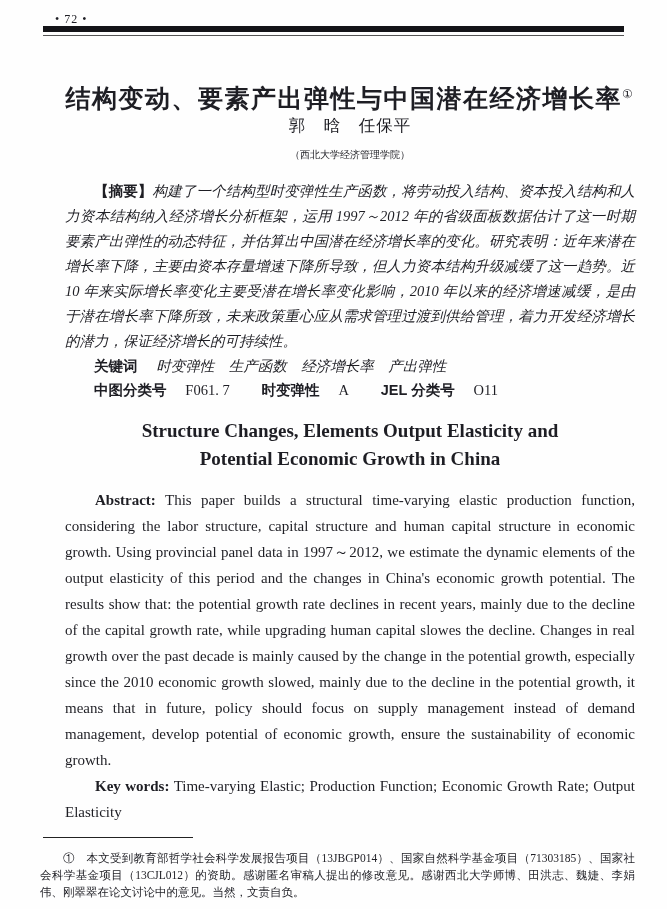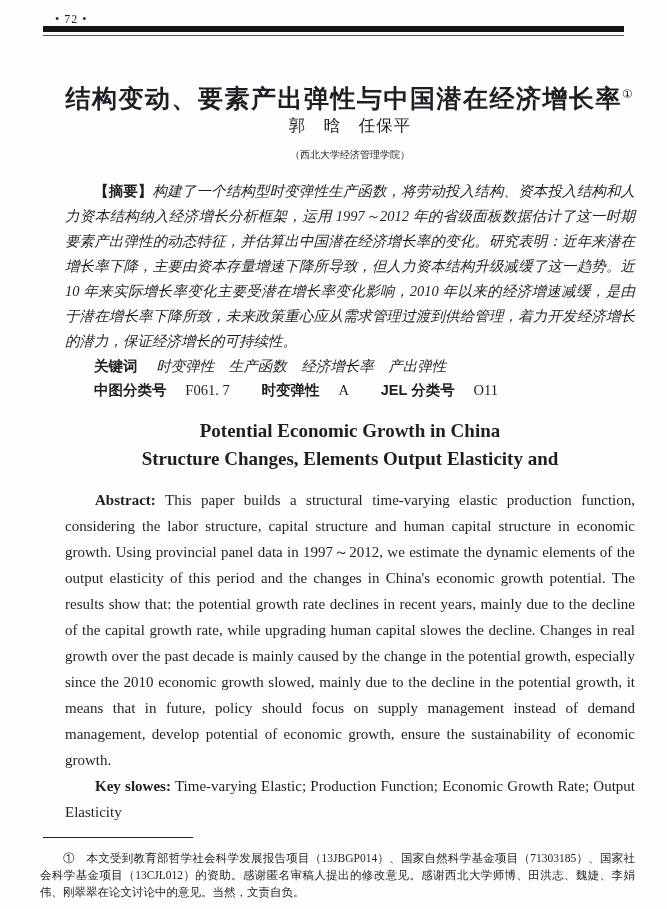--- a/index.html
+++ b/index.html
@@ -158,27 +158,27 @@
 
     <div class="kv-row">
       <span class="hei">关键词</span><span class="gap"></span><span class="kai">时变弹性　生产函数　经济增长率　产出弹性</span>
     </div>
 
     <div class="kv-row">
       <span class="hei">中图分类号</span><span class="gap"></span><span>F061. 7</span><span class="biggap"></span><span class="hei">时变弹性</span><span class="gap"></span><span>A</span><span class="biggap"></span><span class="hei">JEL 分类号</span><span class="gap"></span><span>O11</span>
     </div>
 
     <h2 class="title-en">
+      <div>Structure Changes, Elements Output Elasticity and</div>
       <div>Potential Economic Growth in China</div>
-      <div>Structure Changes, Elements Output Elasticity and</div>
     </h2>
 
     <p class="abstract-en"><span class="label">Abstract:</span><span> This paper builds a structural time-varying elastic production function, considering the labor structure, capital structure and human capital structure in economic growth. Using provincial panel data in 1997～2012, we estimate the dynamic elements of the output elasticity of this period and the changes in China's economic growth potential. The results show that: the potential growth rate declines in recent years, mainly due to the decline of the capital growth rate, while upgrading human capital slowes the decline. Changes in real growth over the past decade is mainly caused by the change in the potential growth, especially since the 2010 economic growth slowed, mainly due to the decline in the potential growth, it means that in future, policy should focus on supply management instead of demand management, develop potential of economic growth, ensure the sustainability of economic growth.</span></p>
 
-    <p class="keywords-en"><span class="label">Key slowes:</span><span> Time-varying Elastic; Production Function; Economic Growth Rate; Output Elasticity</span></p>
+    <p class="keywords-en"><span class="label">Key words:</span><span> Time-varying Elastic; Production Function; Economic Growth Rate; Output Elasticity</span></p>
 
   </div>
 
   <div class="footnote-divider"></div>
 
   <p class="footnote"><span>①</span><span>　本文受到教育部哲学社会科学发展报告项目（13JBGP014）、国家自然科学基金项目（71303185）、国家社会科学基金项目（13CJL012）的资助。感谢匿名审稿人提出的修改意见。感谢西北大学师博、田洪志、魏婕、李娟伟、刚翠翠在论文讨论中的意见。当然，文责自负。</span></p>
 
 </div>
 
 </body></html>

